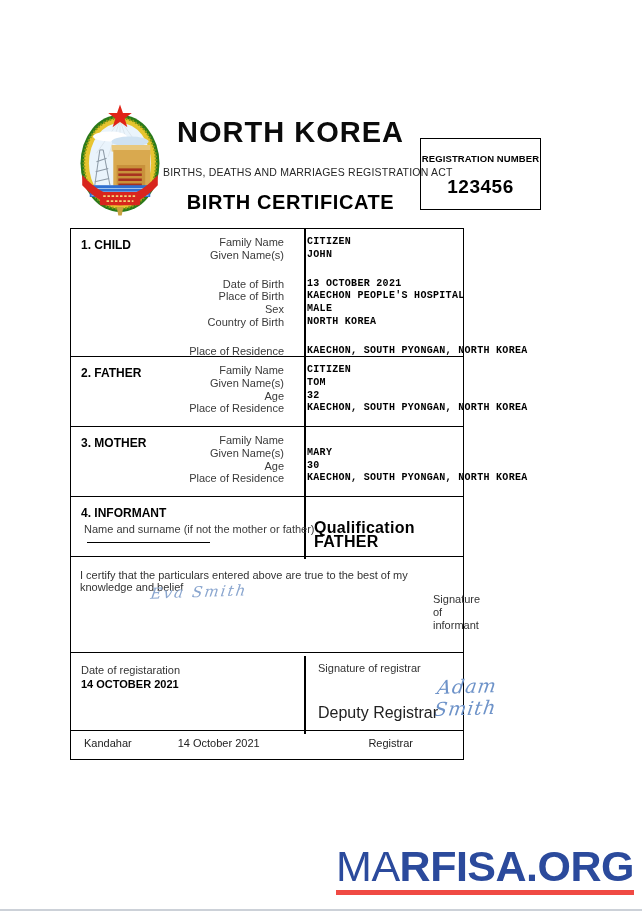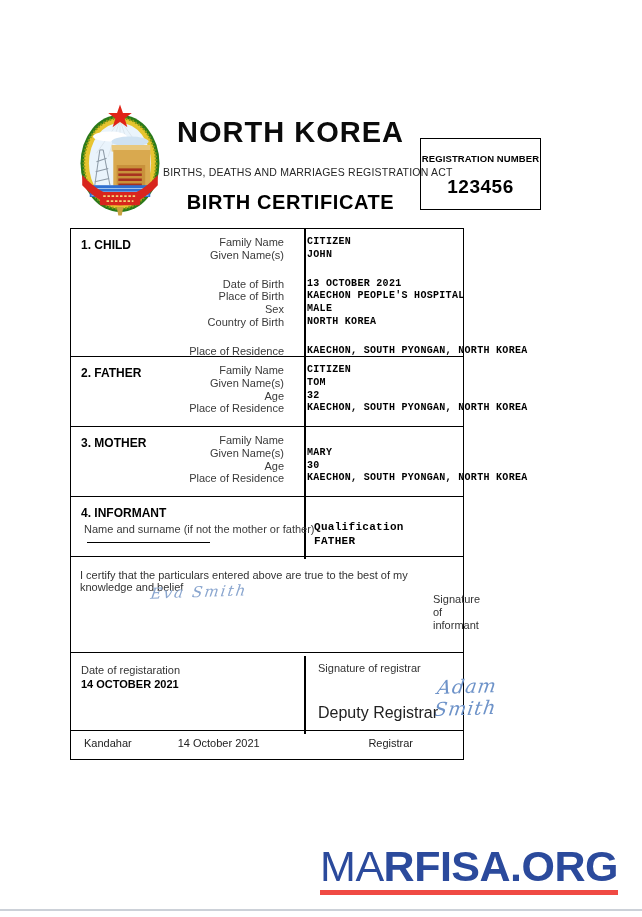--- a/index.html
+++ b/index.html
@@ -38,22 +38,22 @@
   .field-row { display:grid; grid-template-columns:226px 1fr; line-height:12.8px; }
   .field-row.gap-before { margin-top:16px; }
   .flabel { text-align:right; padding-right:13px; font-size:11px; color:#3a3a3a; }
   .fvalue { padding-left:10px; font-family:"Liberation Mono","DejaVu Sans Mono",monospace;
     font-weight:700; font-size:10px; letter-spacing:0.3px; white-space:nowrap; }
 
   
   .inf-name-label { position:absolute; left:13px; top:26px; font-size:11px; color:#3a3a3a; }
   .inf-underline { position:absolute; left:16px; top:45px; width:123px; height:1.4px; background:#000; }
   .inf-qual { position:absolute; left:243px; top:24px;
-    font-family:Liberation Mono, monospace; font-weight:700;
-    font-size:11px; line-height:13.5px; letter-spacing:0.3px; }
+    font-family:Liberation Sans, sans-serif; font-weight:700;
+    font-size:16px; line-height:13.5px; letter-spacing:0.3px; }
 
   
   .certify-statement { position:absolute; left:9px; top:12px; font-size:11px; color:#333; }
   .sig-informant { position:absolute; left:80px; top:26px; font-family:"DejaVu Serif",serif;
     font-style:italic; font-size:15px; color:#8aa6cf; transform:skewX(-10deg) rotate(-2deg);
     letter-spacing:2px; }
   .sig-caption { position:absolute; left:362px; top:36px; font-size:11px; line-height:13px; color:#333; }
 
   
   .reg-left { position:absolute; left:0; top:0; width:233px; padding:11px 10px; }
@@ -66,21 +66,21 @@
     letter-spacing:1px; }
   .reg-deputy { position:absolute; left:12px; bottom:8px; font-size:16px; color:#222; }
 
   
   .r-bottom { display:flex; align-items:center; font-size:11px; color:#222; }
   .b-place { margin-left:13px; }
   .b-date { margin-left:46px; }
   .b-role { margin-left:auto; margin-right:50px; }
 
   
-  .brand { position:absolute; right:24px; top:845px; display:inline-block; }
+  .brand { position:absolute; right:8px; top:845px; display:inline-block; }
   .brand-text { font-size:43px; letter-spacing:-0.5px; line-height:42px; white-space:nowrap; }
   .brand-prefix { font-weight:500; }
   .brand-suffix { font-weight:800; }
   .brand-underline { height:5px; margin-top:3px; width:100%; }
   .page-bottom-line { position:absolute; left:0; right:0; bottom:6px; height:2px; background:#ccd1d8; }
 </style>
 </head>
 <body>
 
 <svg class="emblem" viewBox="0 0 100 140" aria-hidden="true">

